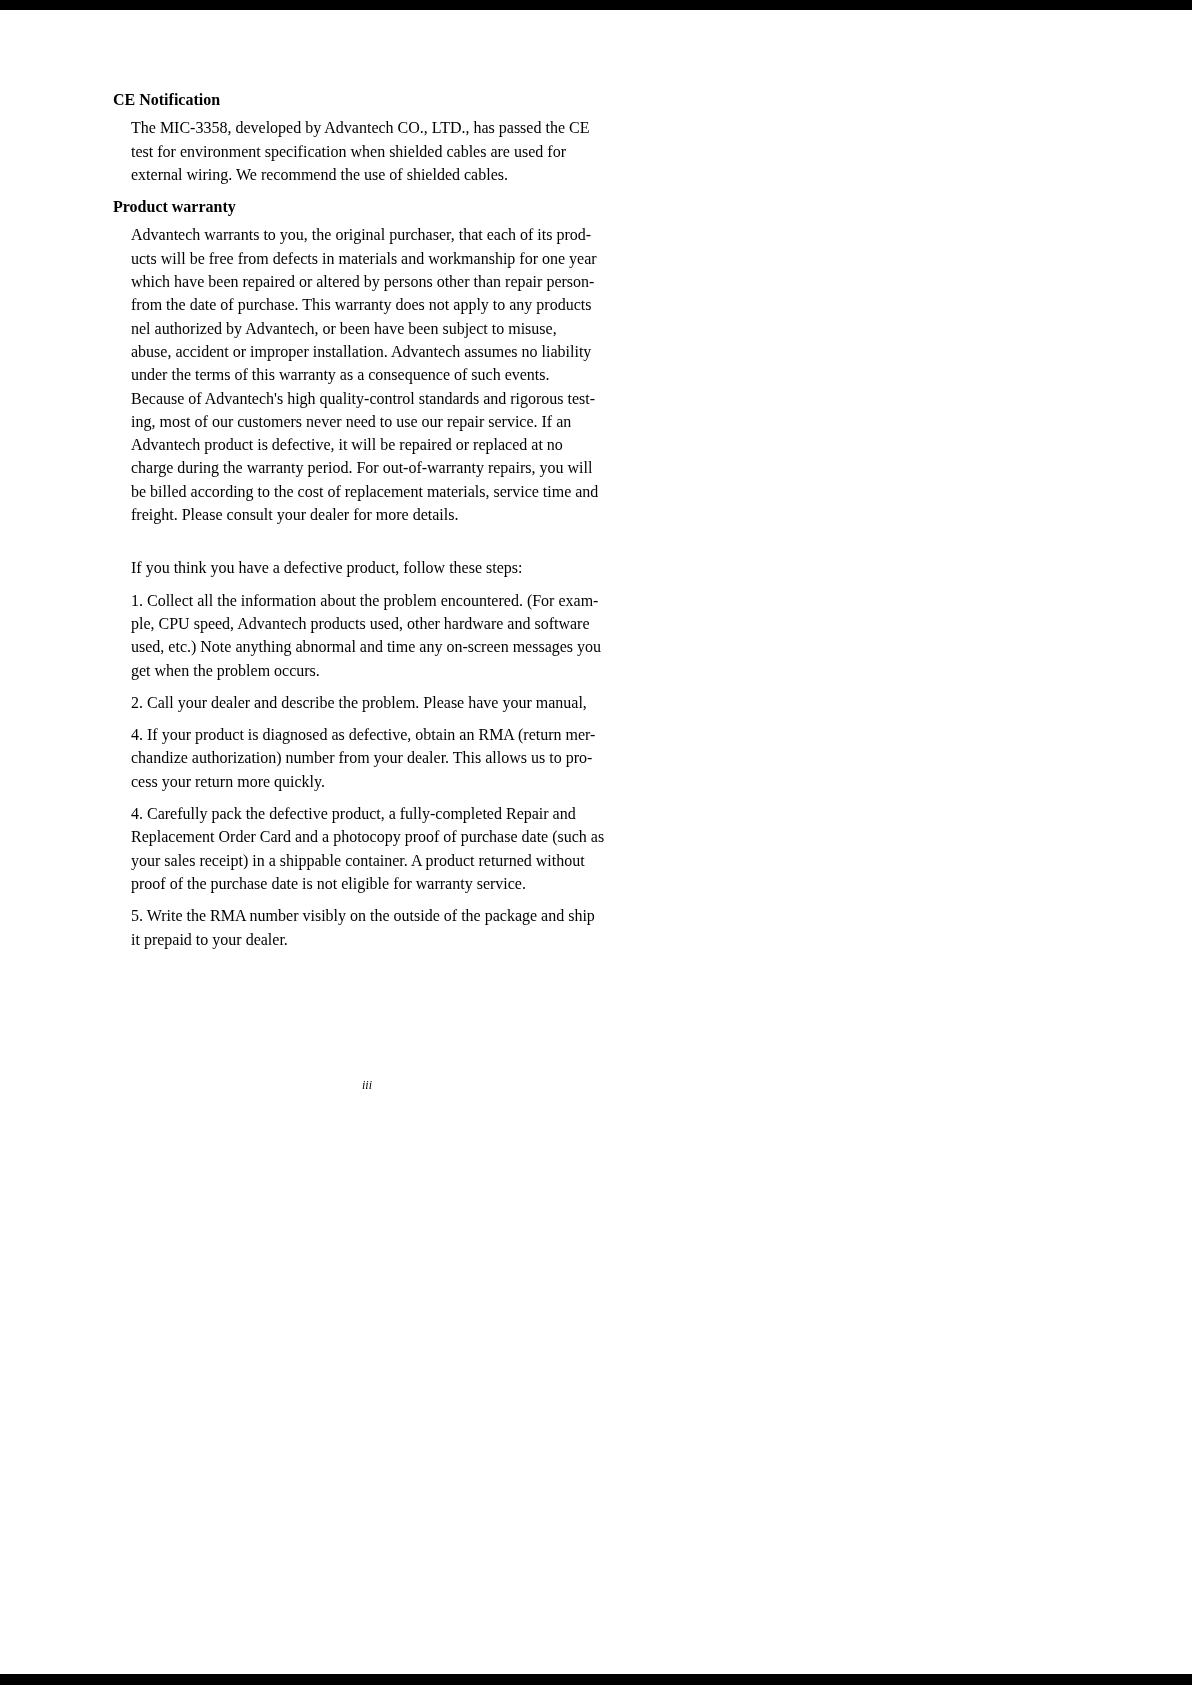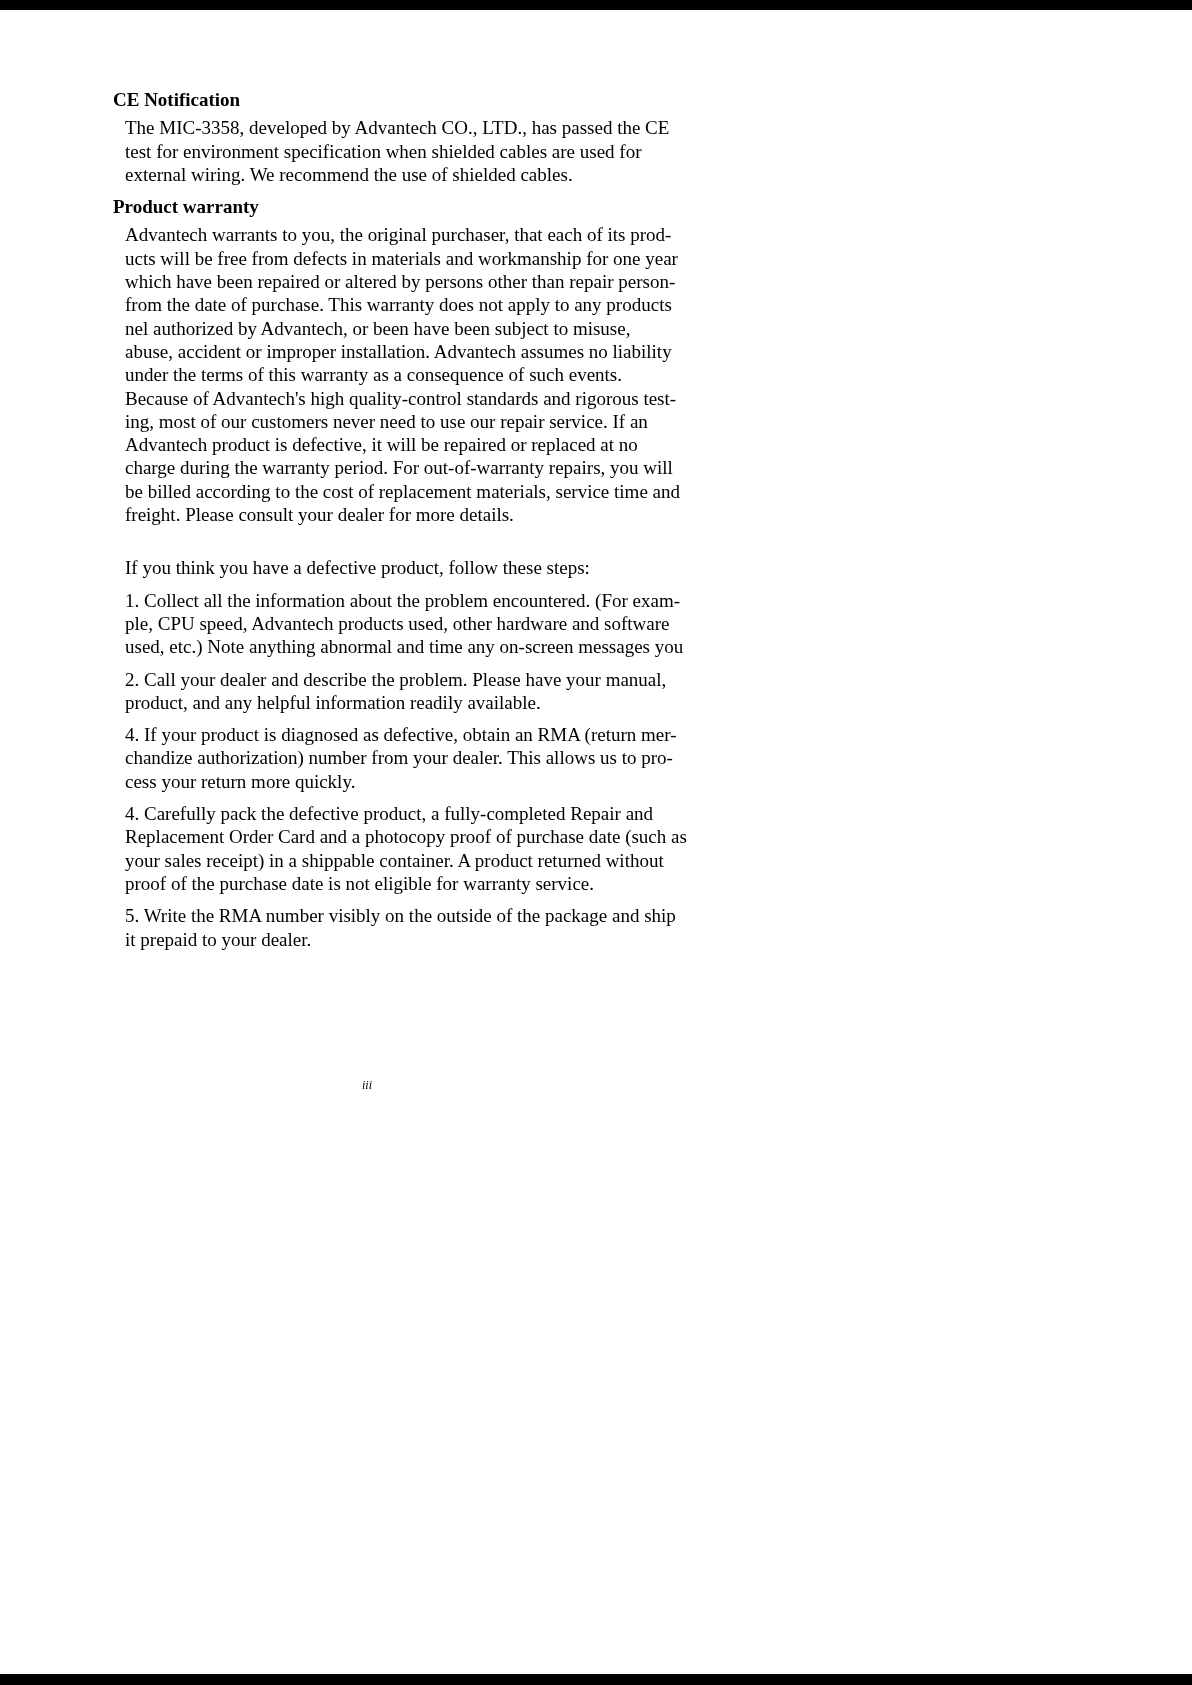--- a/index.html
+++ b/index.html
@@ -24,32 +24,32 @@
     background: #000000;
   }
   .edge-bar.top { top: 0; }
   .edge-bar.bottom { bottom: 0; height: 11px; }
 
   .doc-content {
     position: absolute;
     left: 113px;
     top: 88px;
     width: 575px;
-    font-size: 19px;
+    font-size: 16px;
     line-height: 23.3px;
   }
   .heading {
     font-weight: bold;
     margin: 2px 0 5px 0;
   }
   .heading:first-child {
     margin-top: 0;
   }
   .para {
-    margin: 0 0 9px 12px;
+    margin: 0 0 9px 18px;
   }
   .para.space-before {
     margin-top: 30px;
   }
   .line {
     white-space: pre;
   }
   .page-footer {
     position: absolute;
     left: 362px;
@@ -88,24 +88,24 @@
         <div class="line">be billed according to the cost of replacement materials, service time and</div>
         <div class="line">freight. Please consult your dealer for more details.</div>
       </div>
       <div class="para space-before">
         <div class="line">If you think you have a defective product, follow these steps:</div>
       </div>
       <div class="para">
         <div class="line">1. Collect all the information about the problem encountered. (For exam-</div>
         <div class="line">ple, CPU speed, Advantech products used, other hardware and software</div>
         <div class="line">used, etc.) Note anything abnormal and time any on-screen messages you</div>
+        <div class="line">get when the problem occurs.</div>
       </div>
       <div class="para">
         <div class="line">2. Call your dealer and describe the problem. Please have your manual,</div>
-        <div class="line">product, and any helpful information readily available.</div>
       </div>
       <div class="para">
         <div class="line">4. If your product is diagnosed as defective, obtain an RMA (return mer-</div>
         <div class="line">chandize authorization) number from your dealer. This allows us to pro-</div>
         <div class="line">cess your return more quickly.</div>
       </div>
       <div class="para">
         <div class="line">4. Carefully pack the defective product, a fully-completed Repair and</div>
         <div class="line">Replacement Order Card and a photocopy proof of purchase date (such as</div>
         <div class="line">your sales receipt) in a shippable container. A product returned without</div>

